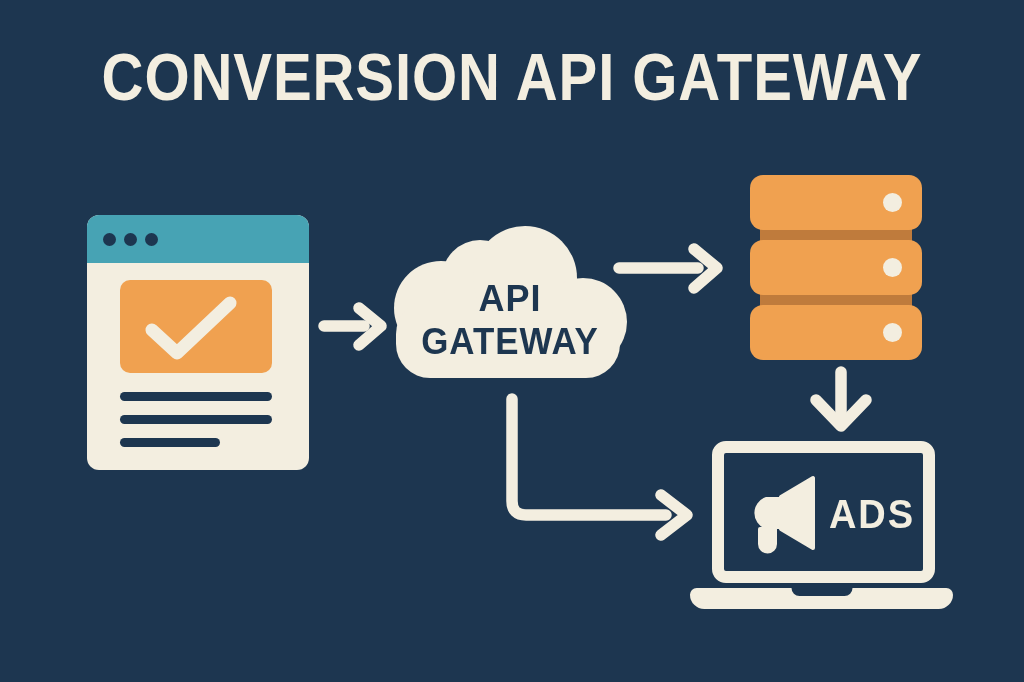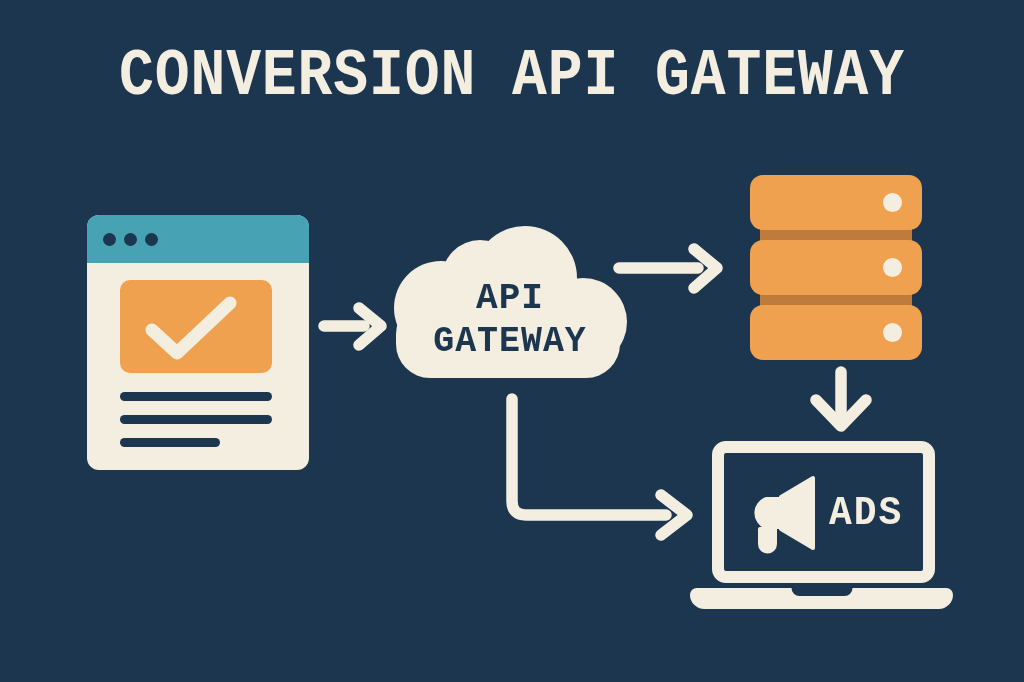--- a/index.html
+++ b/index.html
@@ -7,21 +7,21 @@
     --cream:#f3eee0;
     --teal:#47a3b4;
     --orange:#f0a150;
     --orange-dark:#bf7b3c;
     --ink:#1d3650;
   }
   html,body{margin:0;padding:0;background:var(--background);}
   .canvas{
     position:relative;width:1024px;height:682px;overflow:hidden;
     background:var(--background);
-    font-family:Liberation Mono, monospace;
+    font-family:Liberation Sans, sans-serif;
   }
   
   .title{
     position:absolute;left:0;top:44px;width:1024px;
     text-align:center;color:var(--cream,#f3eee0);
     font-size:66px;font-weight:bold;letter-spacing:1px;line-height:1;
     transform:scaleX(.88);transform-origin:center;
     white-space:nowrap;
   }
   

